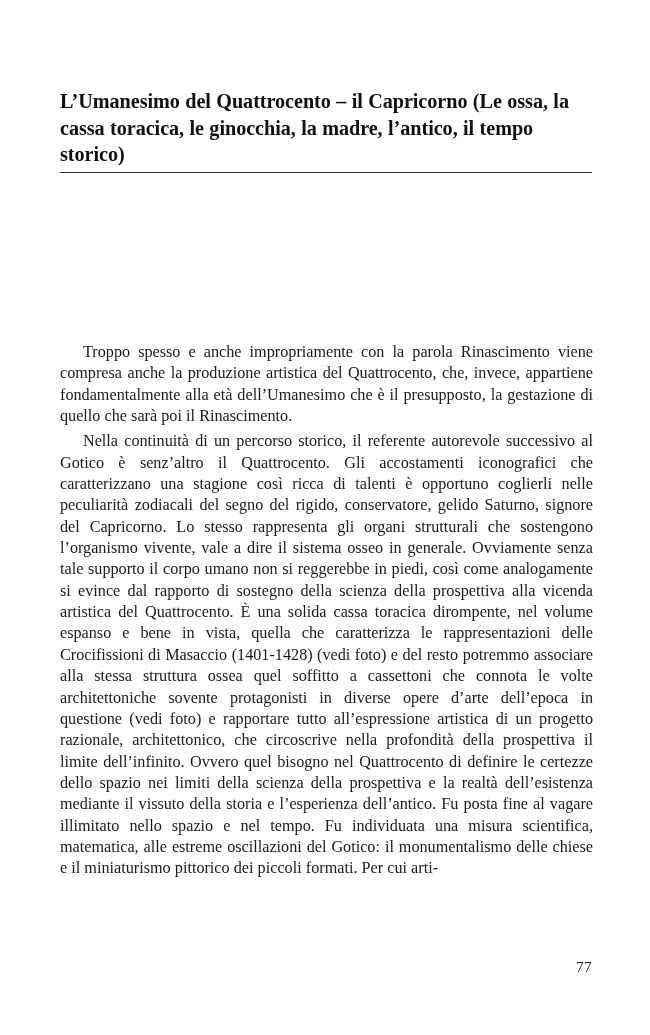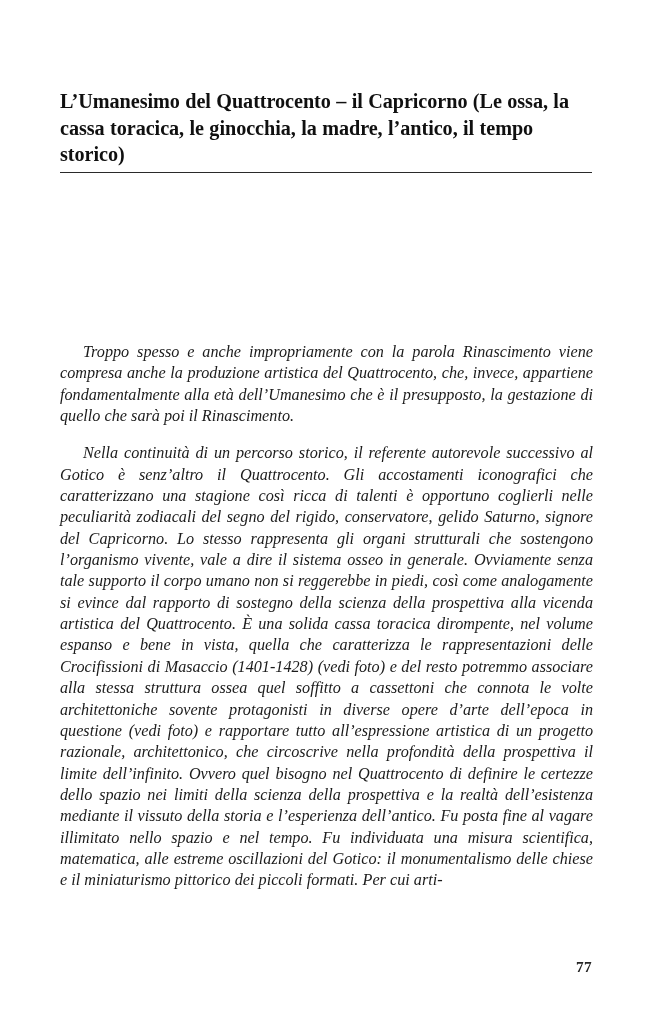--- a/index.html
+++ b/index.html
@@ -57,51 +57,49 @@
     border-top: 1.2px solid #2a2a2a;
     margin: 0;
   }
 
   
   .body-column {
     position: absolute;
     left: 60px;
     top: 342px;
     width: 533px;
-    font-style: italic;
   }
 
   .body-paragraph {
     margin: 0;
     font-size: 16.2px;
     line-height: 21.35px;
     text-align: justify;
     text-justify: inter-word;
     text-indent: 23px;
     color: #1b1b1b;
     hyphens: manual;
     word-spacing: 0.05px;
   }
 
   .body-paragraph + .body-paragraph {
-    margin-top: 16px;
+    margin-top: 4px;
   }
 
   
   .folio {
     position: absolute;
     left: 0;
     top: 958px;
     width: 592px;
     text-align: right;
     font-size: 15.3px;
     line-height: 18px;
     color: #242424;
     letter-spacing: 0.3px;
-    font-weight: bold;
   }
 </style>
 </head>
 <body>
 
 <div class="page">
 
   <div class="chapter-heading">
     <h1 class="chapter-title">L’Umanesimo del Quattrocento – il Capricorno (Le ossa, la cassa toracica, le ginocchia, la madre, l’antico, il tempo storico)</h1>
   </div>

